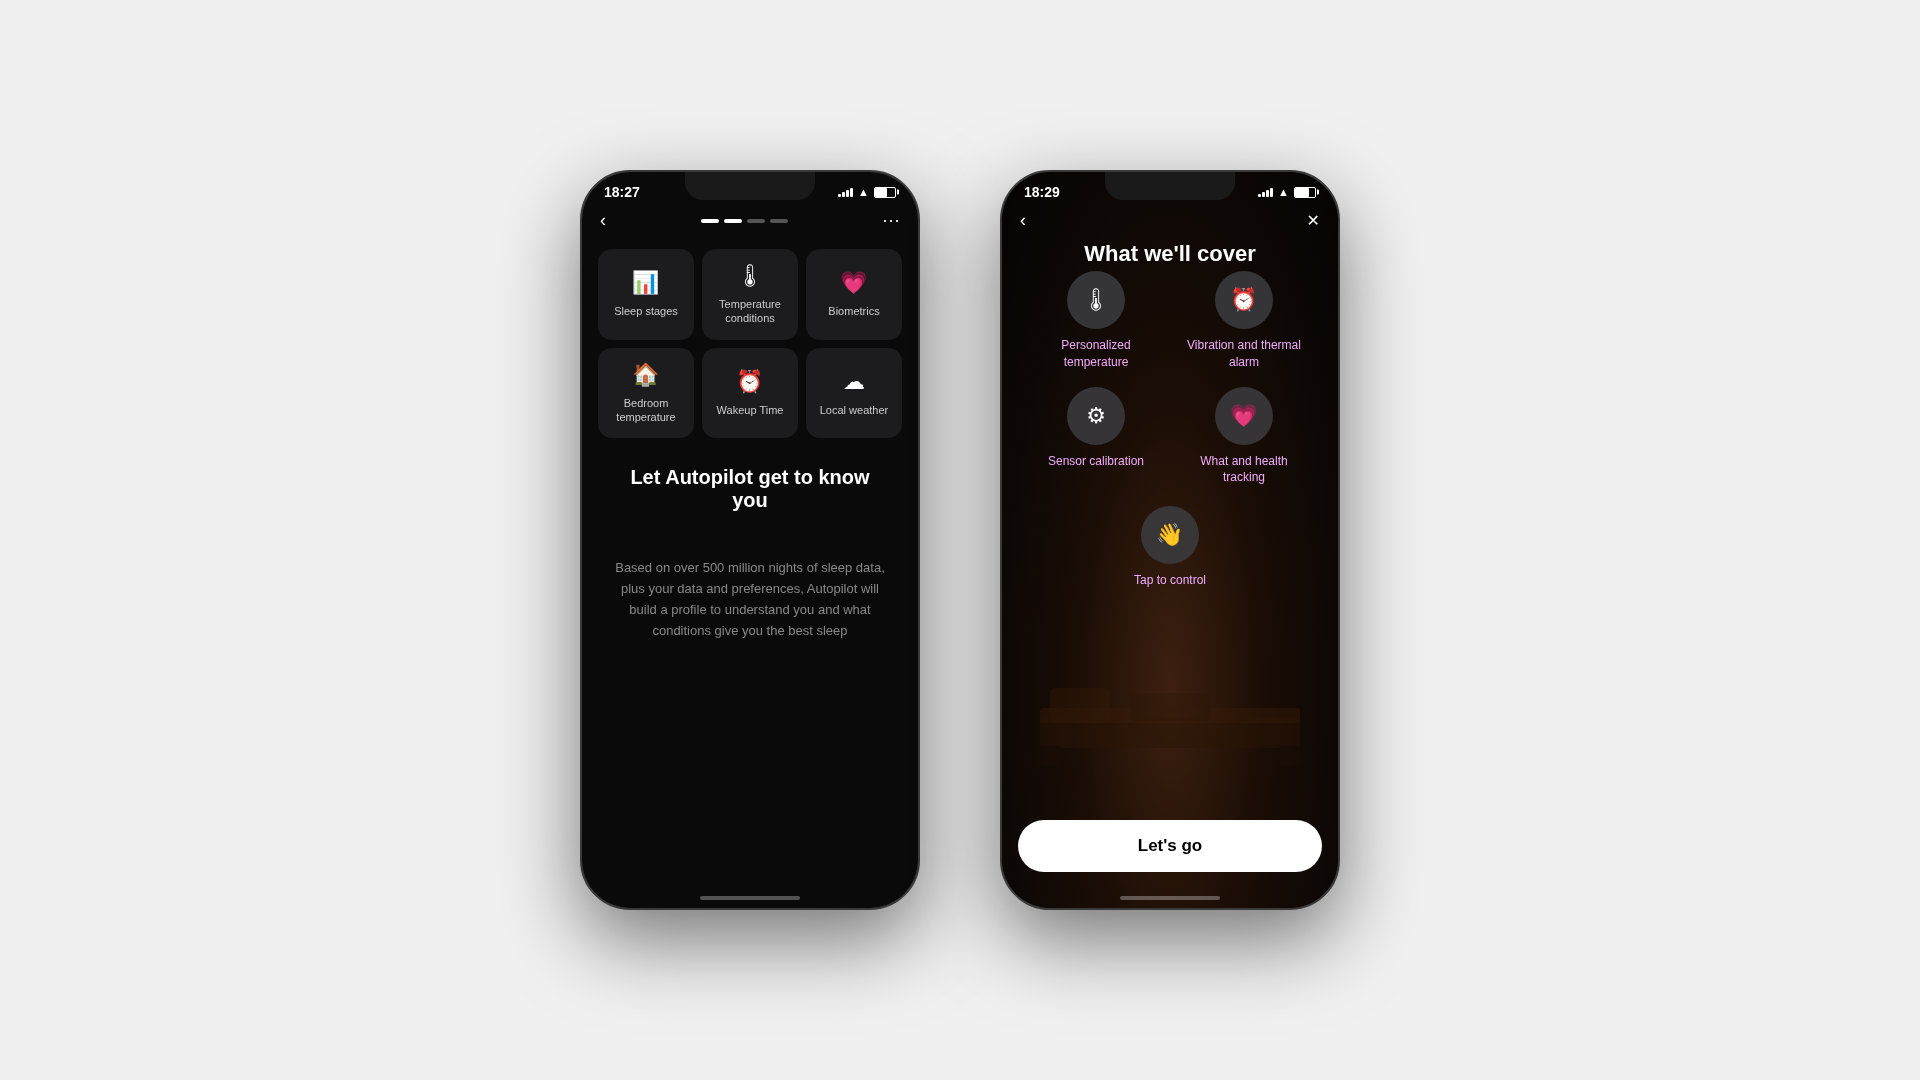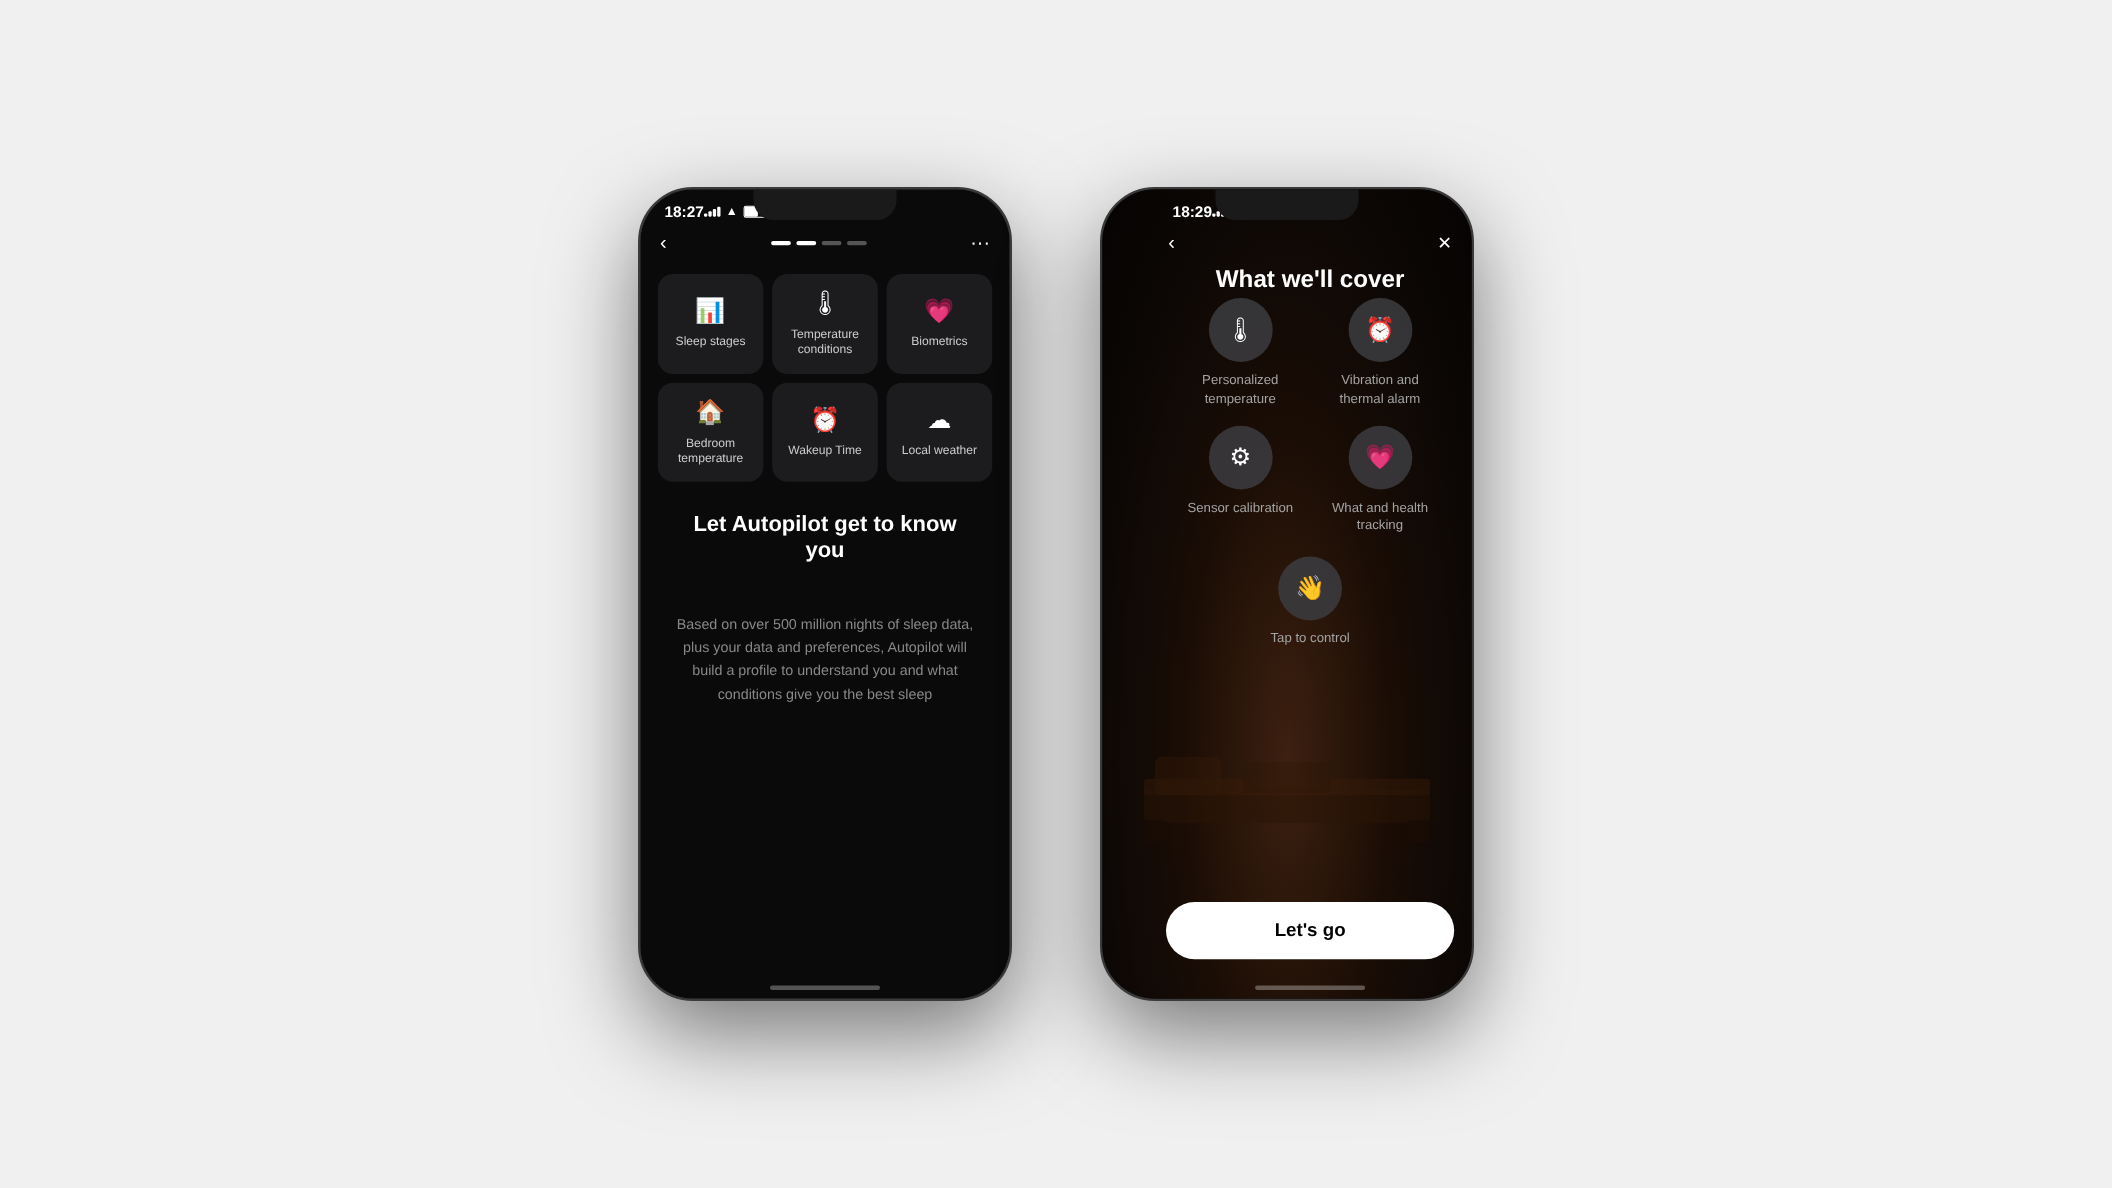--- a/index.html
+++ b/index.html
@@ -44,20 +44,21 @@
       width: 130px;
       height: 28px;
       background: #1a1a1a;
       border-radius: 0 0 18px 18px;
       z-index: 10;
     }
 
     
     .status-bar {
       display: flex;
+      justify-content: space-between;
       align-items: center;
       padding: 12px 22px 4px;
       color: #fff;
       font-size: 13px;
       font-weight: 600;
       position: relative;
       z-index: 5;
     }
 
     .status-bar .time { font-weight: 700; font-size: 14px; }
@@ -194,21 +195,20 @@
       z-index: 1;
       opacity: 0.6;
     }
 
     .phone2-overlay {
       position: relative;
       z-index: 2;
       display: flex;
       flex-direction: column;
       height: 100%;
-      padding-left: 42px;
     }
 
     .phone2-header {
       display: flex;
       justify-content: space-between;
       align-items: center;
       padding: 6px 18px 10px;
     }
 
     .phone2-title {
@@ -241,21 +241,21 @@
       border-radius: 50%;
       background: rgba(60,60,65,0.85);
       display: flex;
       align-items: center;
       justify-content: center;
       font-size: 22px;
       color: #fff;
     }
 
     .cover-label {
-      color: #a3a3a3;
+      color: #f0abfc;
       font-size: 12px;
       text-align: center;
       line-height: 1.4;
     }
 
     .tap-item {
       display: flex;
       flex-direction: column;
       align-items: center;
       gap: 8px;

